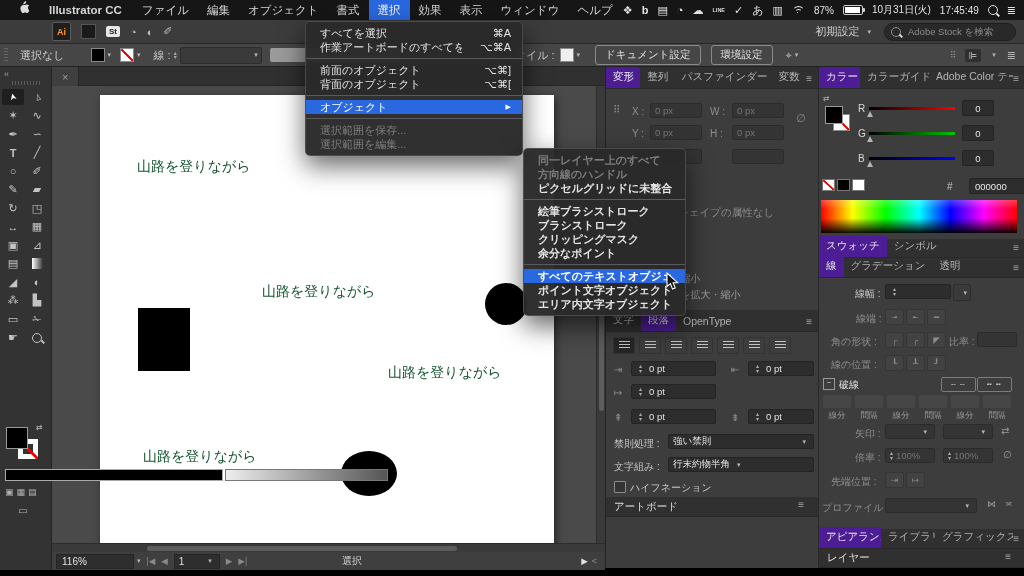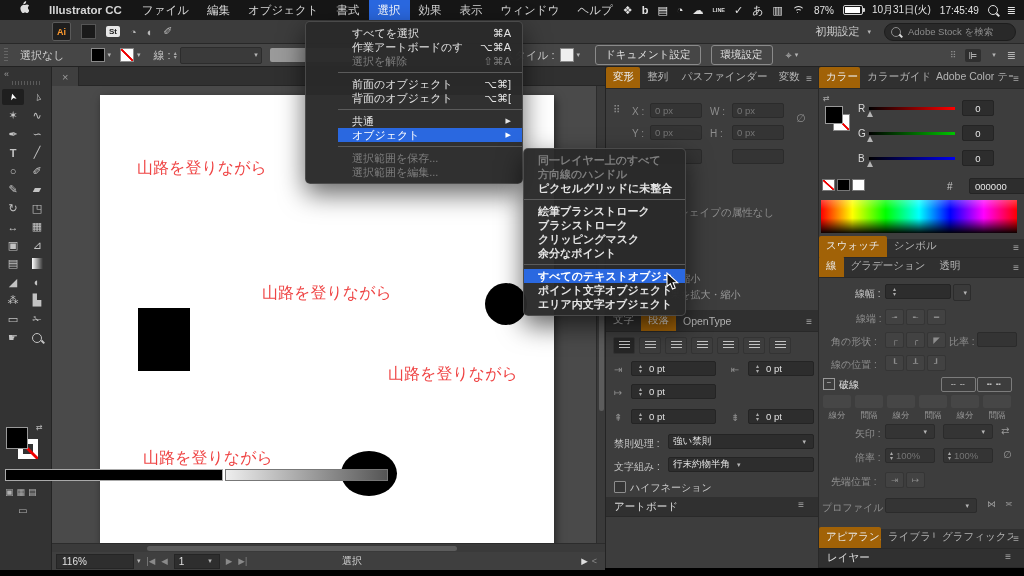--- a/index.html
+++ b/index.html
@@ -71,40 +71,40 @@
   .minirow{position:absolute;left:5px;top:402px;display:flex;gap:2px;}
   .mini{width:13px;height:12px;border:1px solid #777;box-sizing:border-box;}
   .mini.m1{background:#000;border-color:#aaa;}
   .mini.m2{background:linear-gradient(to right,#eee,#555);}
   .mini.m3{background:linear-gradient(to top right,#fff 42%,#e00 46%,#e00 54%,#fff 58%);}
   .dmode{position:absolute;left:5px;top:420px;display:flex;gap:3px;color:#b0b0b0;font-size:9px;}
   .scrmode{position:absolute;left:18px;top:438px;color:#b0b0b0;font-size:10px;}
   
   .canvas{left:52px;top:86px;width:544px;height:457px;background:#4a4a4a;overflow:hidden;}
   .artboard{position:absolute;left:48px;top:9px;width:454px;height:451px;background:#fff;box-shadow:2px 3px 8px rgba(0,0,0,.5);}
-  .cvtext{position:absolute;color:#ef4444;font-size:16px;white-space:nowrap;}
+  .cvtext{position:absolute;color:#14532d;font-size:14px;white-space:nowrap;}
   .blkrect{position:absolute;background:#000;}
   .vscroll{left:596px;top:86px;width:9px;height:457px;background:#3a3a3a;border-left:1px solid #2c2c2c;box-sizing:border-box;}
   .vthumb{position:absolute;left:1.5px;top:95px;width:5px;height:230px;background:#5c5c5c;border-radius:3px;}
   .hscroll{left:52px;top:543px;width:553px;height:9px;background:#3a3a3a;border-top:1px solid #2c2c2c;box-sizing:border-box;}
   .hthumb{position:absolute;left:95px;top:1.5px;width:310px;height:5px;background:#5c5c5c;border-radius:3px;}
   
   .sbar{left:52px;top:552px;width:553px;height:18px;background:#3f3f3f;display:flex;align-items:center;
         font-size:10px;color:#cfcfcf;box-sizing:border-box;padding:0 4px;}
   .zoombox{width:66px;height:13px;background:#2e2e2e;border:1px solid #252525;display:flex;align-items:center;padding:0 5px;color:#e0e0e0;}
   .navg{color:#8a8a8a;font-size:8.5px;margin:0 3px;}
   .abnum{width:36px;height:13px;background:#2e2e2e;border:1px solid #252525;display:flex;align-items:center;justify-content:space-between;padding:0 4px;margin:0 3px;color:#e0e0e0;}
   
   .dock{left:605px;top:67px;width:419px;height:501px;background:#3d3d3d;border-left:1px solid #242424;box-sizing:border-box;}
   .colA{position:absolute;left:0;top:0;width:213px;height:501px;border-right:1px solid #292929;box-sizing:border-box;}
   .colB{position:absolute;left:213px;top:0;width:206px;height:501px;}
   .tabrow{position:absolute;left:0;width:100%;height:22px;background:#303030;display:flex;align-items:flex-end;
           color:#b3b3b3;font-size:10.5px;box-sizing:border-box;border-bottom:1px solid #292929;}
   .ptab{padding:3px 7px 4px 7px;white-space:nowrap;overflow:hidden;}
-  .ptab.act{background:#a16207;color:#e8e8e8;border-radius:2px 2px 0 0;}
+  .ptab.act{background:#4c1d95;color:#e8e8e8;border-radius:2px 2px 0 0;}
   .pmenu{margin-left:auto;color:#a8a8a8;font-size:10px;padding:0 6px 4px 0;}
   .plabel{color:#8e8e8e;font-size:10px;white-space:nowrap;}
   .wlabel{color:#c8c8c8;font-size:10px;white-space:nowrap;}
   .fld{background:#343434;border:1px solid #2b2b2b;border-radius:2px;color:#757575;font-size:9.5px;
        display:flex;align-items:center;padding:0 4px;box-sizing:border-box;height:15px;}
   .efld{background:#2d2d2d;border:1px solid #242424;border-radius:2px;color:#e2e2e2;font-size:9.5px;
         display:flex;align-items:center;padding:0 4px;box-sizing:border-box;height:15px;gap:4px;}
   .gbtn{width:17px;height:14px;background:#424242;border:1px solid #353535;border-radius:2px;color:#8d8d8d;
         font-size:8.5px;display:flex;align-items:center;justify-content:center;}
   .alnbtn{width:20px;height:15px;background:#3d3d3d;border:1px solid #333;border-radius:2px;display:flex;align-items:center;justify-content:center;}
@@ -121,21 +121,21 @@
   .chk{width:10px;height:10px;border:1px solid #8d8d8d;border-radius:1px;background:#343434;display:inline-block;}
   .dashfld{position:absolute;width:28px;height:13px;background:#464646;border-radius:2px;}
   .dashlbl{position:absolute;width:28px;text-align:center;color:#9a9a9a;font-size:8.5px;}
   .dashbtn{position:absolute;width:33px;height:13px;border:1px solid #7c7c7c;border-radius:2px;color:#bbb;
            font-size:8px;display:flex;align-items:center;justify-content:center;letter-spacing:1px;}
   .hdr{position:absolute;left:0;width:100%;height:20px;background:#303030;border-bottom:1px solid #292929;
        display:flex;align-items:center;color:#dedede;font-size:10.5px;box-sizing:border-box;padding:0 8px;}
   
   .menu{background:rgba(41,41,41,.97);border:1px solid rgba(100,100,100,.55);border-radius:5px;
         box-shadow:0 10px 26px rgba(0,0,0,.6);padding:4px 0;font-size:11px;color:#e4e4e4;box-sizing:border-box;}
-  .m1{left:305px;top:21px;width:218px;z-index:50;padding-left:32px;}
+  .m1{left:305px;top:21px;width:218px;z-index:50;}
   .m2{left:523px;top:148px;width:163px;z-index:55;font-weight:bold;}
   .it{height:14px;line-height:14px;display:flex;align-items:center;padding:0 11px 0 14px;white-space:nowrap;}
   .it .lab{flex:1;overflow:hidden;}
   .it .sc{margin-left:18px;}
   .it .sarr{font-size:7px;margin-left:10px;}
   .dis{color:#7d7d7d;}
   .hlrow{background:#2a68e0;color:#fff;}
   .sep{height:1px;background:#5b5b5b;margin:4px 0;}
   .cursor{z-index:99;}
 </style>
@@ -634,38 +634,30 @@
 
 <div class="abs menu m1">
   <div class="it">
       <span class="lab">すべてを選択</span>
       <span class="sc">⌘A</span>
     </div>
   <div class="it">
       <span class="lab">作業アートボードのすべてを選択</span>
       <span class="sc">⌥⌘A</span>
     </div>
-  <div class="it dis">
-      <span class="lab">選択を解除</span>
-      <span class="sc">⇧⌘A</span>
-    </div>
   <div class="sep"></div>
   <div class="it">
       <span class="lab">前面のオブジェクト</span>
       <span class="sc">⌥⌘]</span>
     </div>
   <div class="it">
       <span class="lab">背面のオブジェクト</span>
       <span class="sc">⌥⌘[</span>
     </div>
   <div class="sep"></div>
-  <div class="it">
-      <span class="lab">共通</span>
-      <span class="sarr">▶</span>
-    </div>
   <div class="it hlrow">
       <span class="lab">オブジェクト</span>
       <span class="sarr">▶</span>
     </div>
   <div class="sep"></div>
   <div class="it dis">
       <span class="lab">選択範囲を保存...</span>
     </div>
   <div class="it dis">
       <span class="lab">選択範囲を編集...</span>

